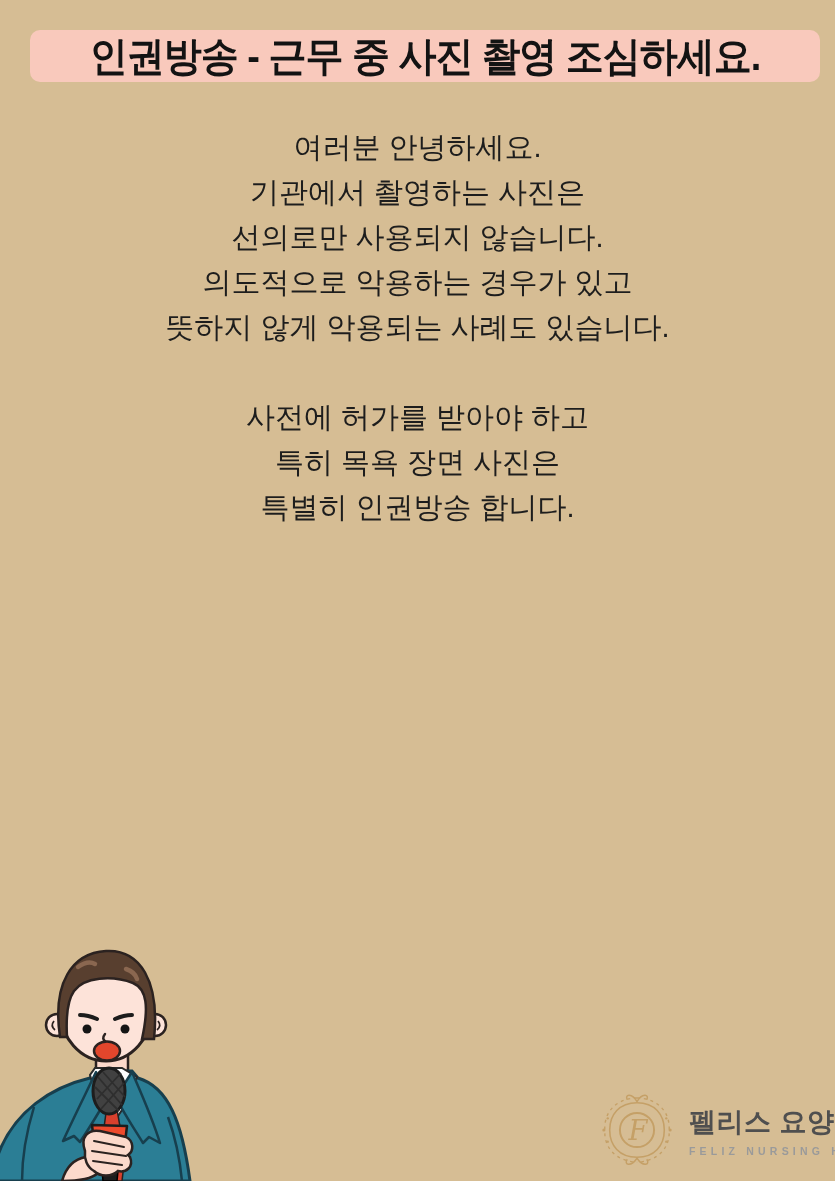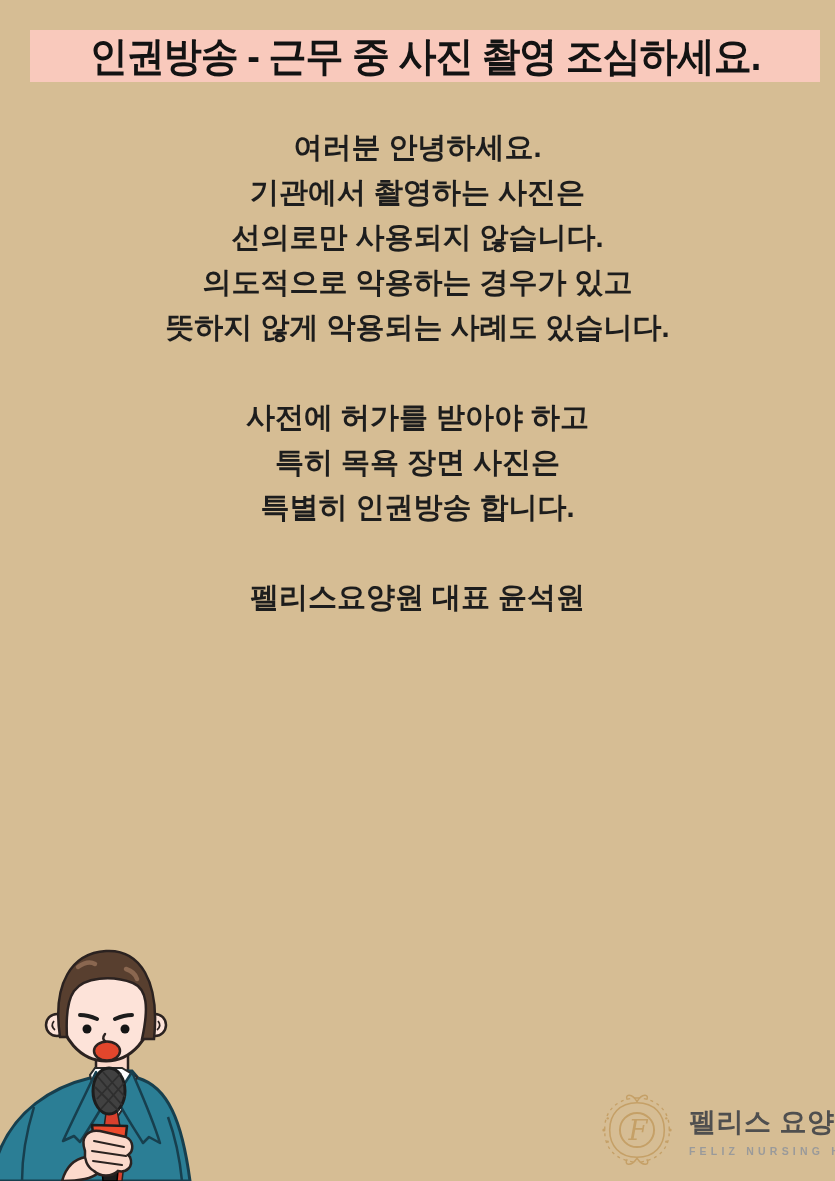--- a/index.html
+++ b/index.html
@@ -9,34 +9,34 @@
     margin:0 auto;
     background:#d6bd94;
     overflow:hidden;
     font-family:"Liberation Sans", sans-serif;
   }
   
   .title-bar {
     position:absolute; left:30px; top:30px;
     width:790px; height:52px;
     background:#f9c9bc;
-    display:flex; align-items:center; justify-content:center;
+    display:flex; align-items:center; justify-content:center;border-radius:10px;
   }
   .title-text {
     font-size:38px; font-weight:900; letter-spacing:-1px;
     color:#131313; white-space:nowrap; transform:scaleY(1.06);
   }
   
   .body-text {
     position:absolute; left:0; top:125px; width:100%;
     text-align:center;
     color:#1d1d1d;
     font-size:29px; line-height:45px; font-weight:500;
   }
-  .para { white-space:pre-line; margin:0 0 45px 0;font-weight:bold; }
+  .para { white-space:pre-line; margin:0 0 45px 0; }
   .signature { margin:0; }
   
   .footer-logo {
     position:absolute; left:598px; bottom:10px;
     display:flex; align-items:center; gap:13px;
   }
   .logo-names { display:flex; flex-direction:column; align-items:flex-start; }
   .logo-ko { font-size:27px; font-weight:700; color:#4f4f4f; letter-spacing:0.5px; white-space:nowrap; }
   .logo-en { font-size:10.5px; font-weight:600; color:#9a9a9a; letter-spacing:4.2px; margin-top:5px; white-space:nowrap; }
   .emblem-f {
@@ -56,21 +56,20 @@
 
   <div class="body-text">
     <p class="para">여러분 안녕하세요.
 기관에서 촬영하는 사진은
 선의로만 사용되지 않습니다.
 의도적으로 악용하는 경우가 있고
 뜻하지 않게 악용되는 사례도 있습니다.</p>
     <p class="para">사전에 허가를 받아야 하고
 특히 목욕 장면 사진은
 특별히 인권방송 합니다.</p>
-    <p class="para signature">펠리스요양원 대표 윤석원</p>
   </div>
 
   <svg class="reporter" width="205" height="236" viewBox="0 0 205 236" aria-hidden="true">
 
     <path d="M96,108 L96,138 L128,138 L128,108 Z" fill="#fcd9cb" stroke="#2b2220" stroke-width="2.5"></path>
     <path d="M97,128 Q112,137 127,128" fill="none" stroke="#eaa48e" stroke-width="3"></path>
 
     <path d="M-4,236 L-2,210 C14,166 52,142 90,133 L96,126 L132,126 L138,133 C168,142 182,176 190,236 Z" fill="#2b7e95" stroke="#173f4e" stroke-width="3"></path>
 
     <path d="M90,130 C95,150 101,162 110,174 L116,174 C126,160 133,147 137,132 L122,123 L95,123 Z" fill="#fdfdfd" stroke="#2a2a2a" stroke-width="2"></path>

